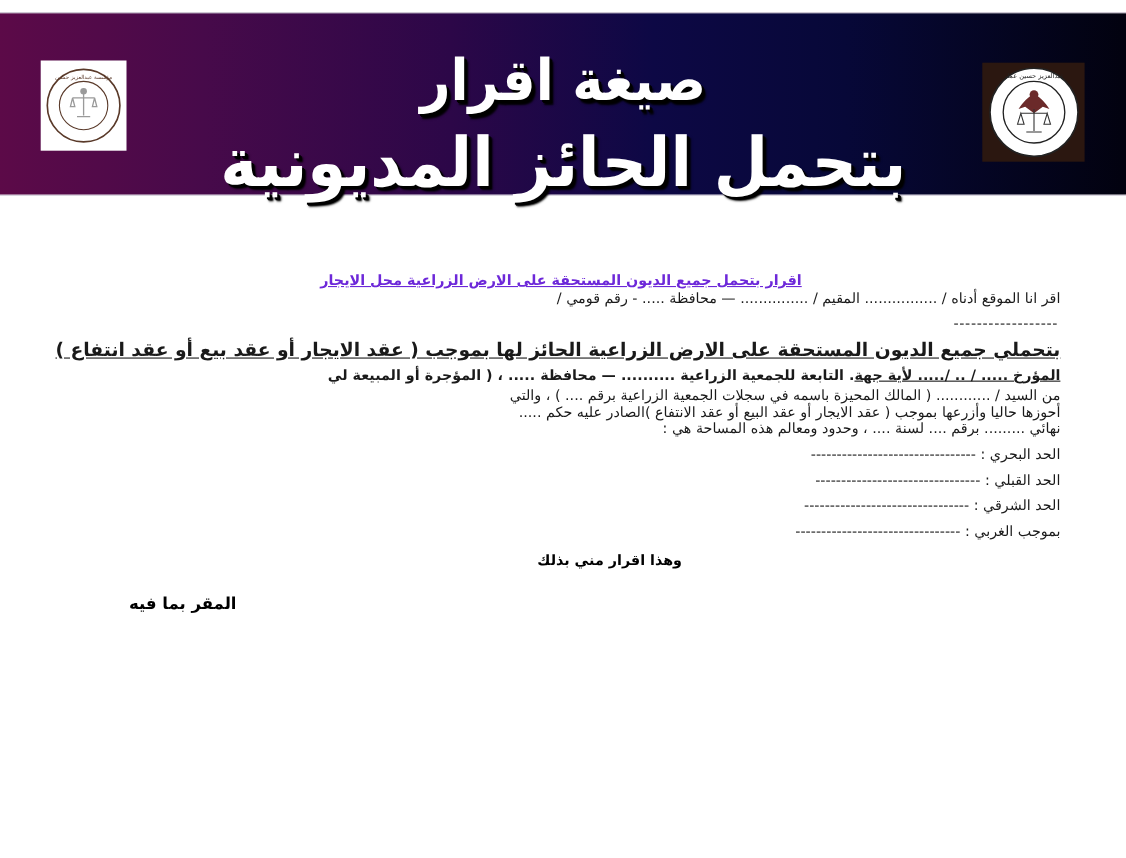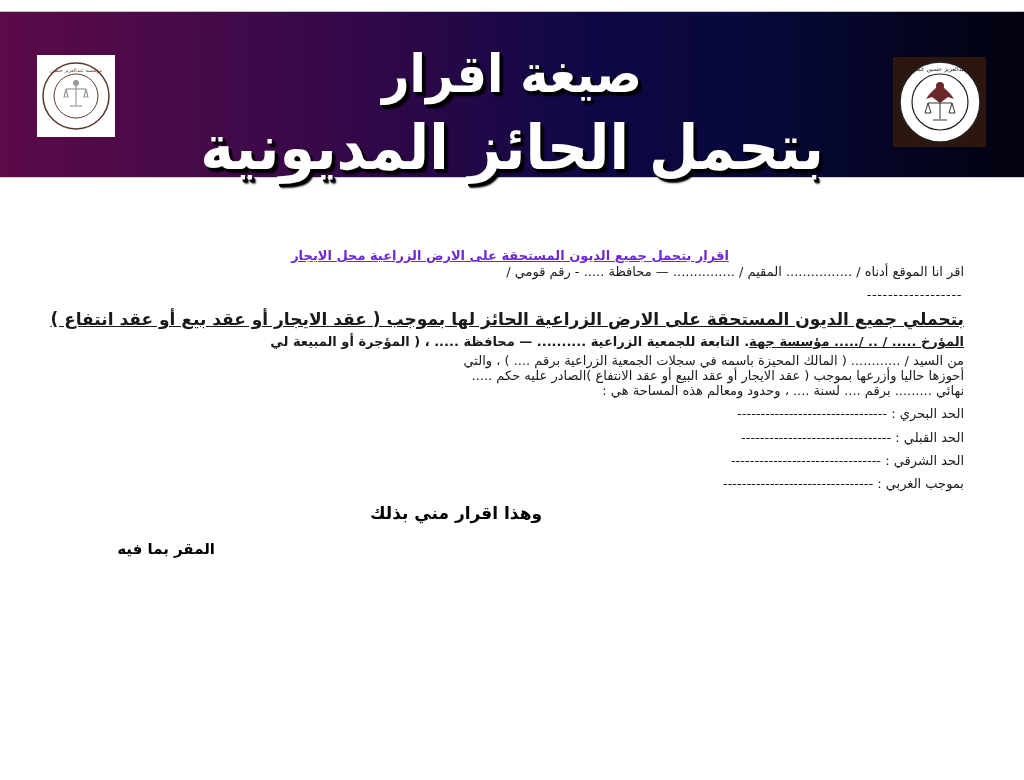--- a/index.html
+++ b/index.html
@@ -96,22 +96,22 @@
     }
     .bold {
       font-weight: bold;
       letter-spacing: 0;
     }
     .closing {
       position: absolute;
       top: 503px;
       left: 370px;
       width: 250px;
-      text-align: left;
-      font-size: 17px;
+      text-align: right;
+      font-size: 13px;
       font-weight: bold;
       direction: rtl;
     }
     .signature {
       position: absolute;
       top: 540px;
       left: 90px;
       width: 125px;
       text-align: right;
       font-size: 15px;
@@ -160,21 +160,21 @@
   </div>
 </div>
 
 <div class="doc-heading">اقرار بتحمل جميع الديون المستحقة على الارض الزراعية محل الايجار</div>
 
 <div class="line" style="top:264px;">اقر انا الموقع أدناه / ................ المقيم / ............... — محافظة ..... - رقم قومي /</div>
 <div class="line" style="top:287px; right:62px;">------------------</div>
 <div class="line bold-u" style="top:311px; font-size:17px;">بتحملي جميع الديون المستحقة على الارض الزراعية الحائز لها بموجب ( عقد الايجار أو عقد بيع أو عقد انتفاع )</div>
 
 <div class="line" style="top:334px;">
-  <span class="bold-u">المؤرخ ..... / .. /..... مؤسسة جهة</span><span class="bold">. التابعة للجمعية الزراعية .......... — محافظة ..... ، ( المؤجرة أو المبيعة لي</span>
+  <span class="bold-u">المؤرخ ..... / .. /..... لأية جهة</span><span class="bold">. التابعة للجمعية الزراعية .......... — محافظة ..... ، ( المؤجرة أو المبيعة لي</span>
 </div>
 
 <div class="line" style="top:353px;">من السيد / ............ ( المالك المحيزة باسمه في سجلات الجمعية الزراعية برقم .... ) ، والتي</div>
 <div class="line" style="top:368px;">أحوزها حاليا وأزرعها بموجب ( عقد الايجار أو عقد البيع أو عقد الانتفاع )الصادر عليه حكم .....</div>
 <div class="line" style="top:383px;text-align:center;">نهائي ......... برقم .... لسنة .... ، وحدود ومعالم هذه المساحة هي :</div>
 
 <div class="line" style="top:406px;">
   <span>الحد البحري :</span>
   <span>--------------------------------</span>
 </div>

